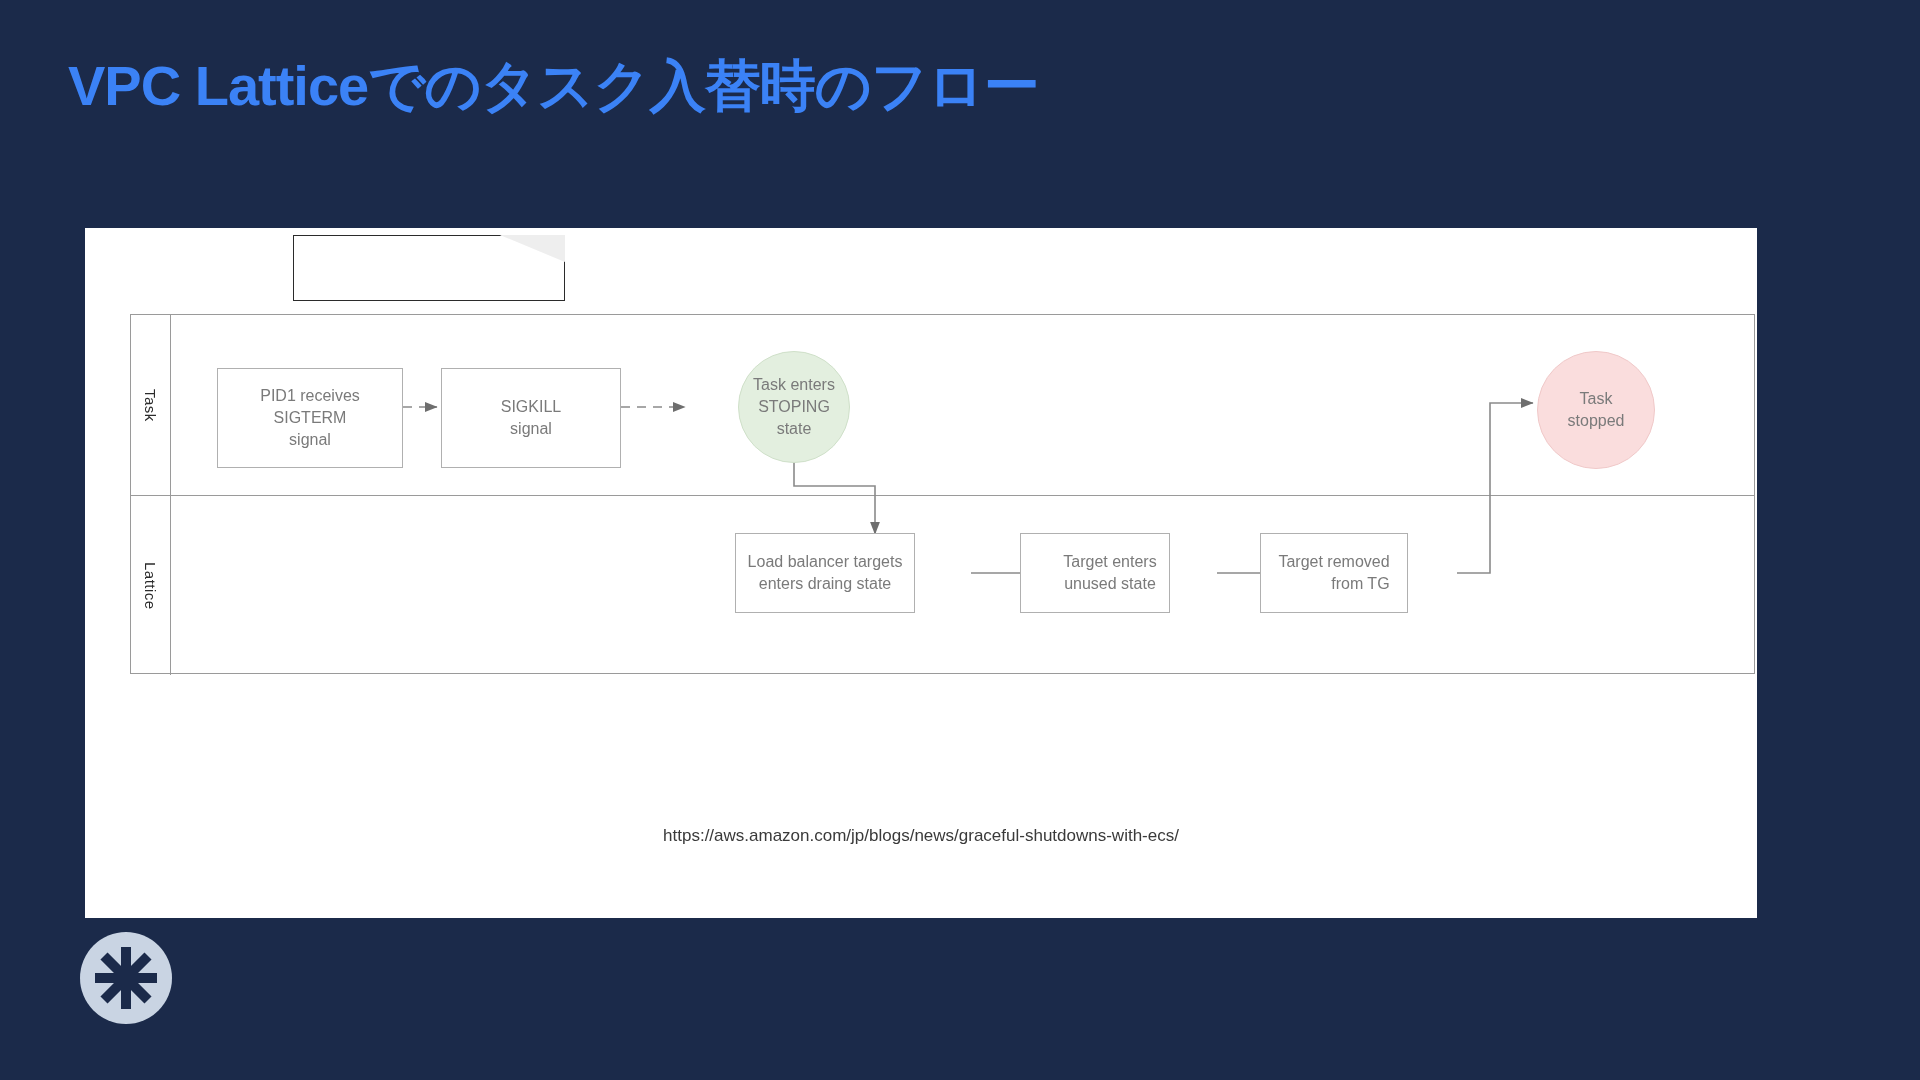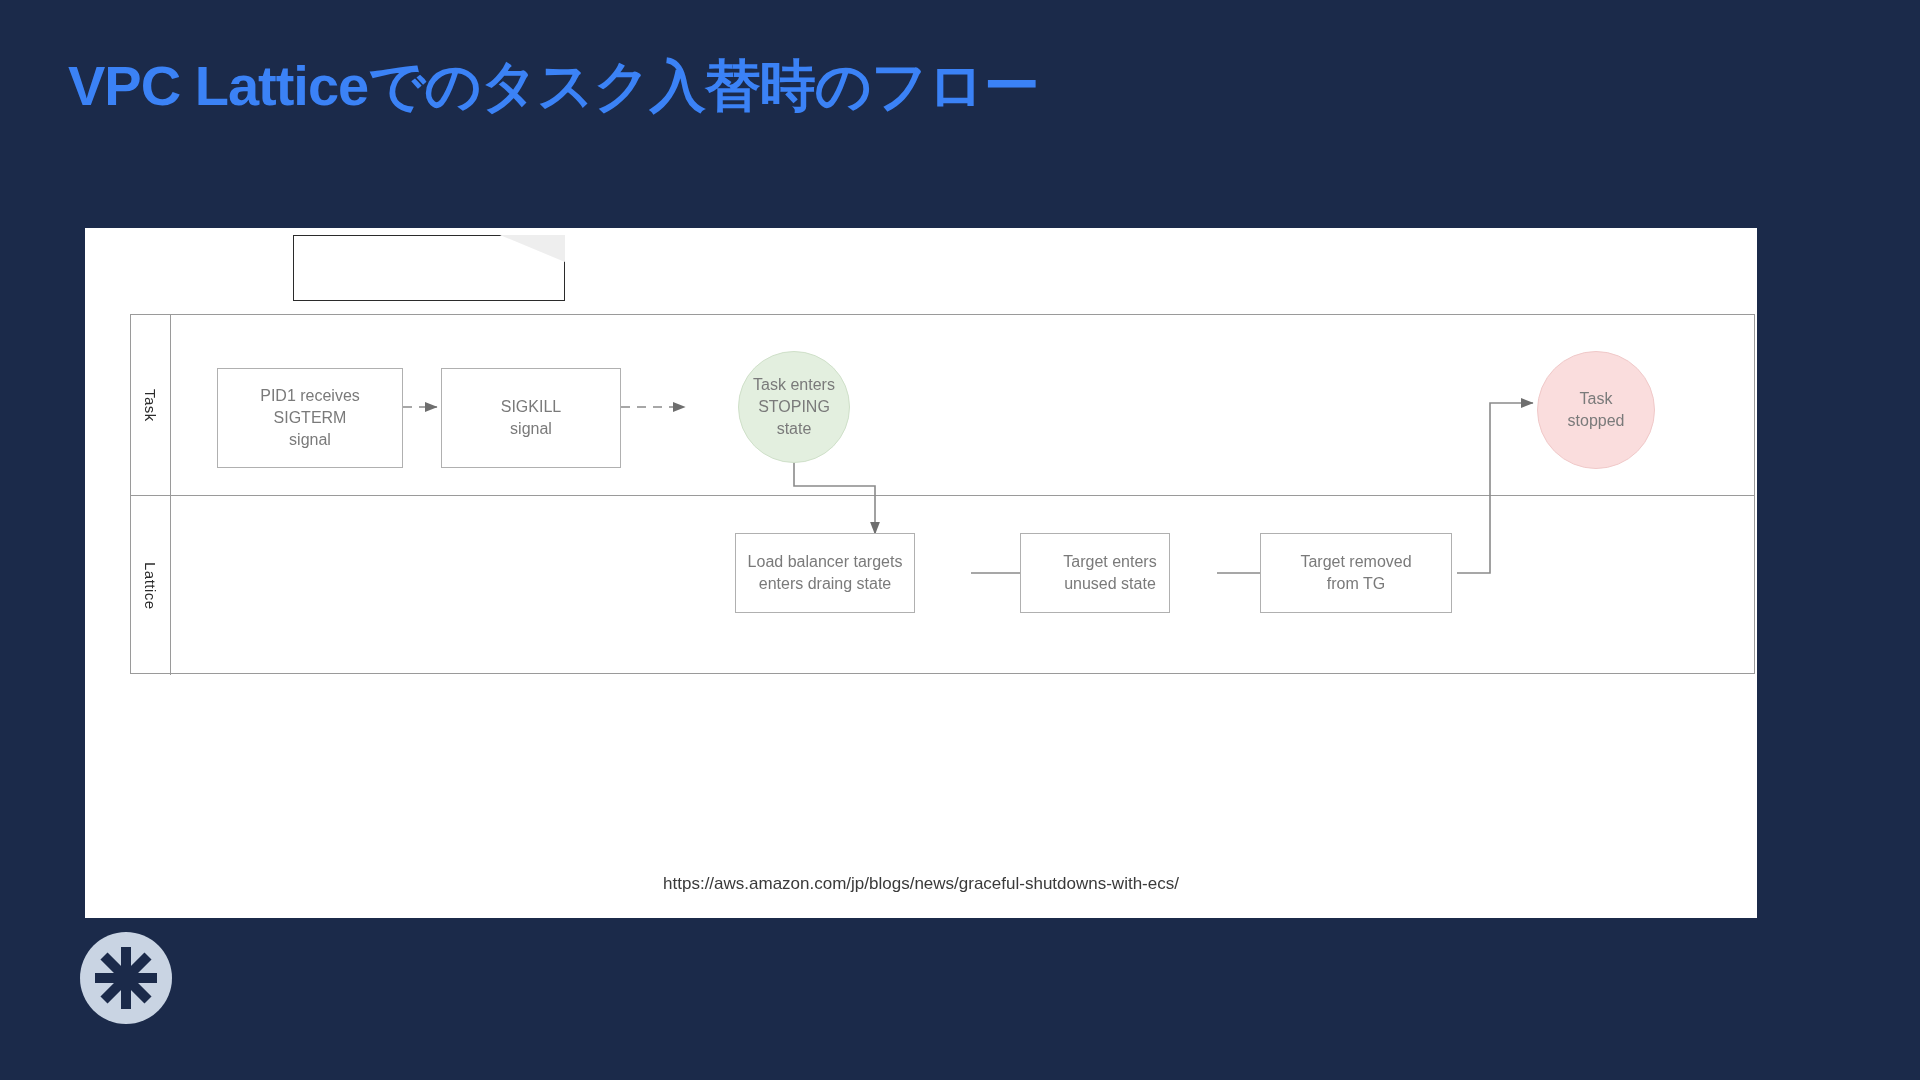--- a/index.html
+++ b/index.html
@@ -140,21 +140,20 @@
 
   
   #source-url {
     position: absolute;
     left: 0; right: 0;
     top: 598px;
     text-align: center;
     font-size: 17px;
     color: #3a3a3a;
     font-family: "Liberation Sans", sans-serif;
-    margin-top: 48px;
   }
 </style>
 </head>
 <body>
 
 <div id="slide">
 
   <div id="slide-title">VPC Latticeでのタスク入替時のフロー</div>
 
   <div id="canvas">
@@ -212,21 +211,21 @@
 
     <div class="node-circle circle-pink" style="left:1452px; top:123px; width:118px; height:118px;">Task
 stopped</div>
 
     <div class="node-box" style="left:650px; top:305px; width:180px; height:80px;">Load balancer targets
 enters draing state</div>
 
     <div class="node-box" style="left:935px; top:305px; width:150px; height:80px;padding-left:30px;">Target enters
 unused state</div>
 
-    <div class="node-box" style="left:1175px; top:305px; width:192px; height:80px;">Target removed
+    <div class="node-box" style="left:1175px; top:305px; width:148px; height:80px;text-align:right;">Target removed
 from TG</div>
 
     <div id="source-url">https://aws.amazon.com/jp/blogs/news/graceful-shutdowns-with-ecs/</div>
   </div>
 
   <svg id="logo" viewBox="0 0 96 96">
     <circle cx="48" cy="48" r="46" fill="#c9d4e3"></circle>
     <g stroke="#1b2a4a" stroke-width="10" stroke-linecap="butt">
       <line x1="48" y1="17" x2="48" y2="79"></line>
       <line x1="17" y1="48" x2="79" y2="48"></line>

